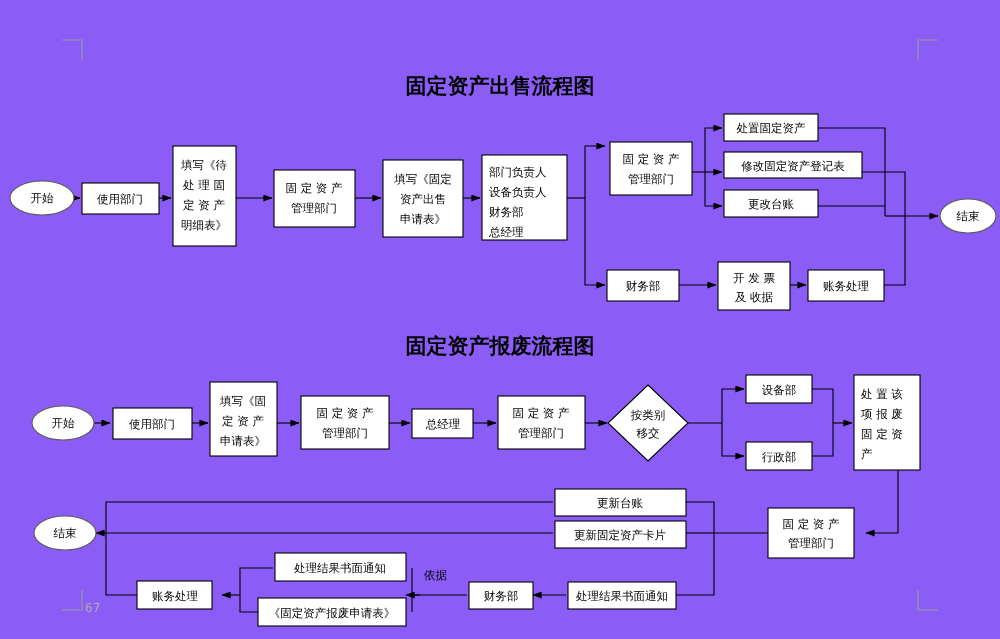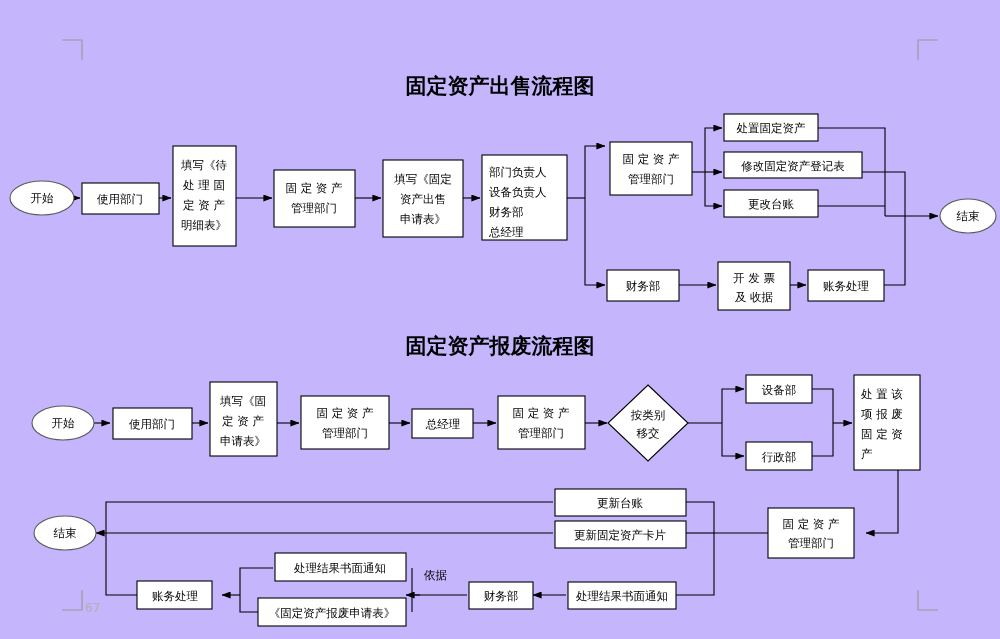--- a/index.html
+++ b/index.html
@@ -1,18 +1,18 @@
 <!DOCTYPE html>
 <html><head>
 <meta charset="utf-8">
 <style>
   html,body{margin:0;padding:0;background:#ffffff;}
   body{width:1000px;height:639px;overflow:hidden;
        font-family:"DejaVu Sans","Liberation Sans",sans-serif;}
-  #page{position:relative;width:1000px;height:639px;background:#c4b5fd;}
+  #page{position:relative;width:1000px;height:639px;background:#8b5cf6;}
   svg{position:absolute;left:0;top:0;width:1000px;height:639px;}
   .bx{fill:#ffffff;stroke:#000000;stroke-width:1.1;}
   .el{fill:#ffffff;stroke:#5a5a5a;stroke-width:1.1;}
   .dm{fill:#ffffff;stroke:#000000;stroke-width:1.1;}
   .ln{stroke:#000000;stroke-width:1.1;fill:none;}
   .crop{stroke:#9a9a9a;stroke-width:1.2;fill:none;}
   text{font-family:"DejaVu Sans","Liberation Sans",sans-serif;fill:#000;}
   .t-title{font-size:21px;font-weight:bold;font-family:"DejaVu Serif","Liberation Serif",serif;}
   .t-node{font-size:11.5px;}
   .t-lbl{font-size:11.5px;}

